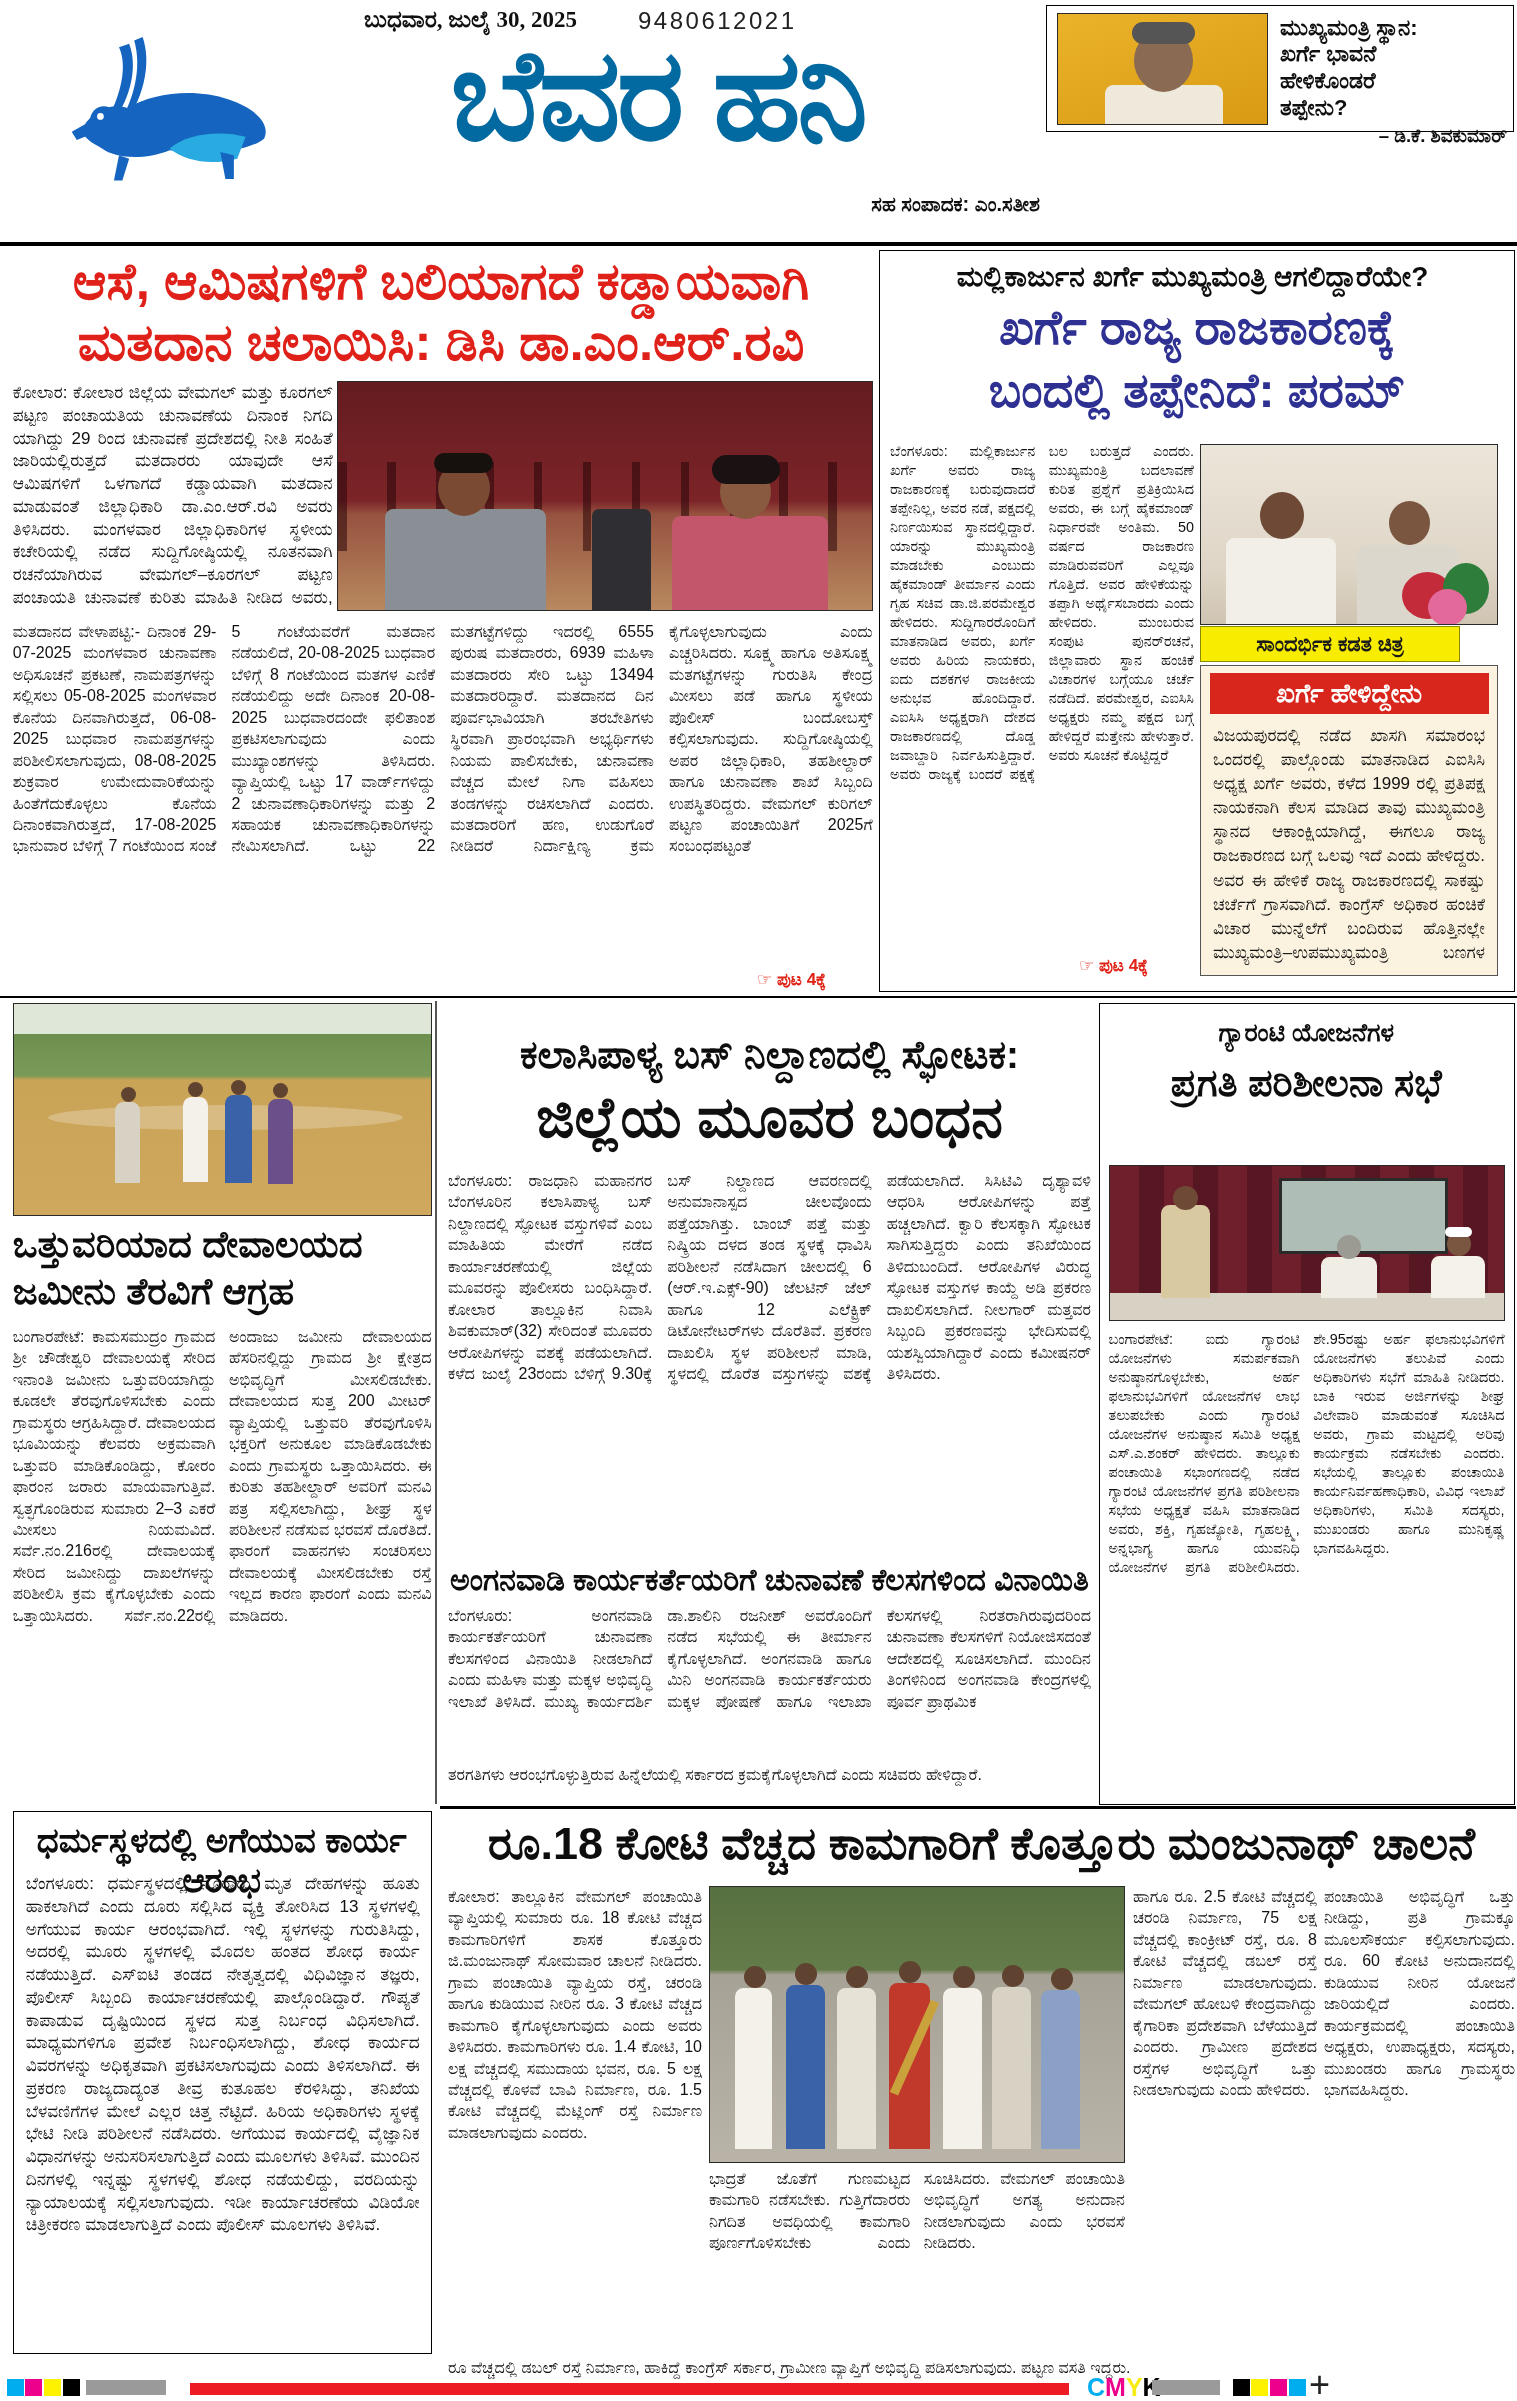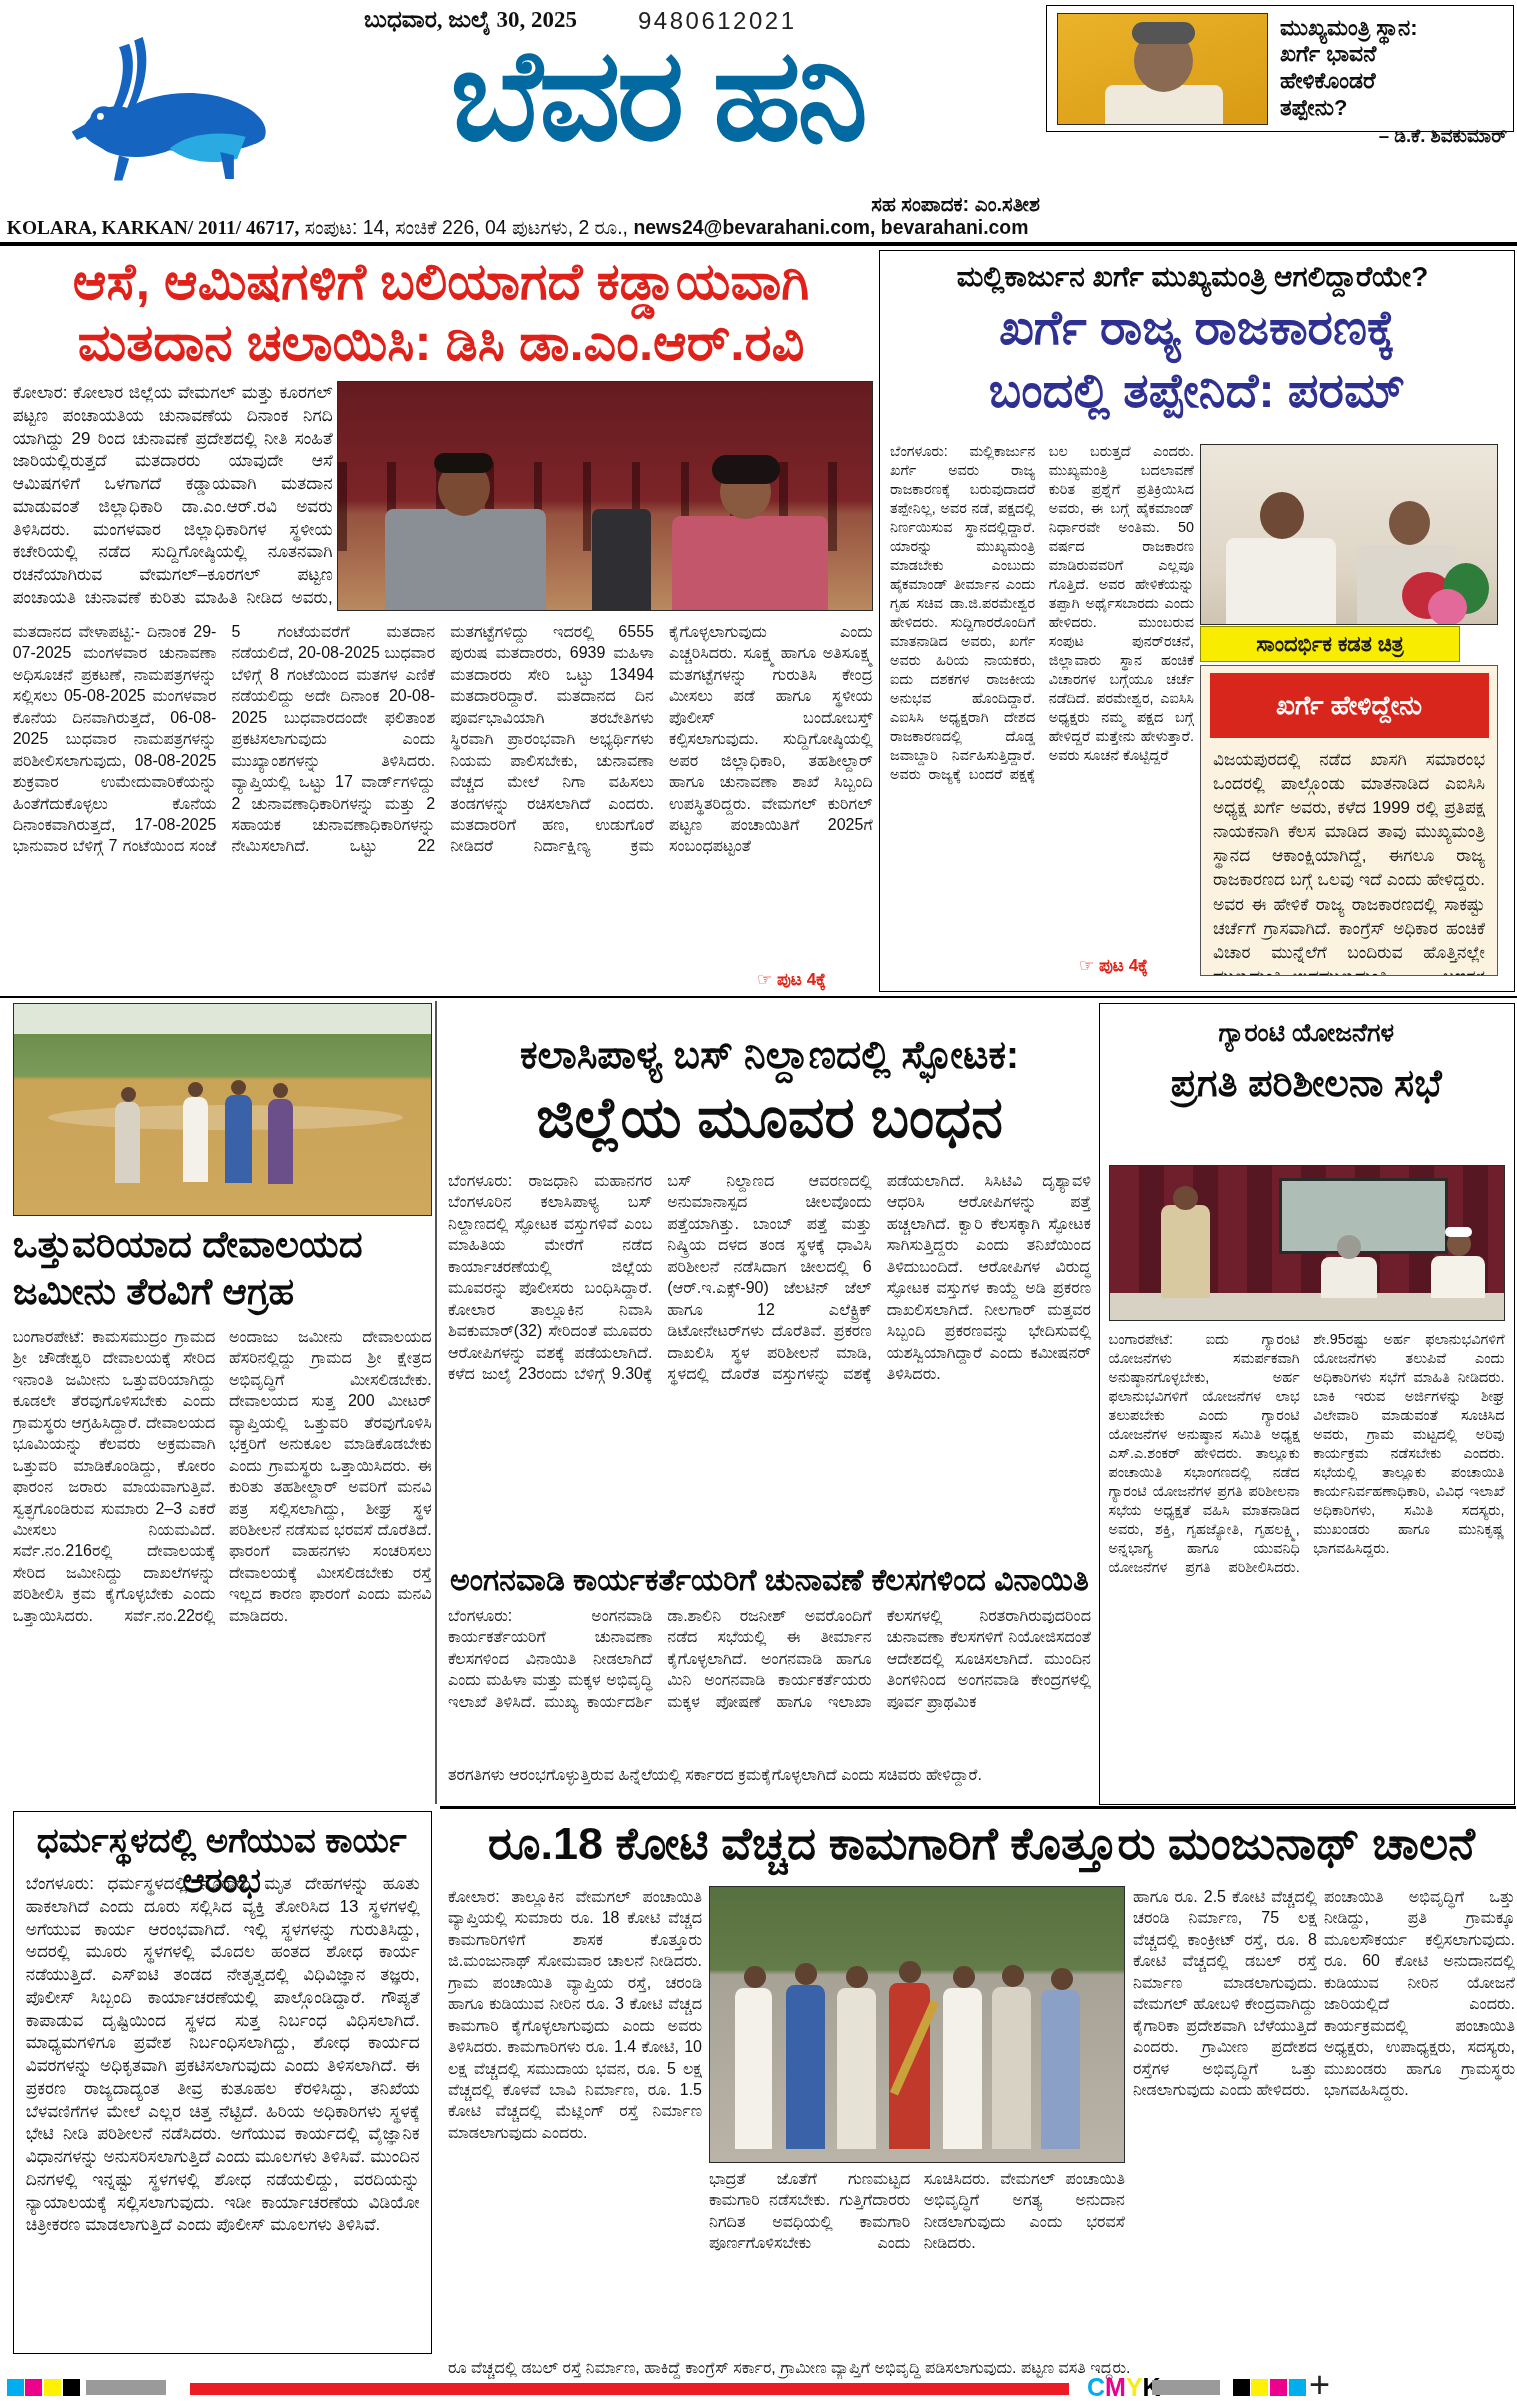--- a/index.html
+++ b/index.html
@@ -22,21 +22,21 @@
   .rule{background:#000}
   .boxed{border:1.7px solid #000}
   .photo{position:absolute;overflow:hidden;border:0.8px solid #2a2a2a}
   .ph-head{position:absolute;border-radius:50%}
   .ph-body{position:absolute;border-radius:8.5px 8.5px 0 0}
   .cont{position:absolute;color:#e02317;font-weight:bold;font-size:17px;white-space:nowrap}
   .caption-bar{background:#f8ec00;border:0.8px solid #8a8a00;display:flex;align-items:center;justify-content:center;
                font-weight:bold;font-size:21px;color:#1a1a1a}
   .quote-box{background:#fbf3e0;border:0.8px solid #555;overflow:hidden}
   .quote-title{background:#d9261c;color:#fff;font-weight:bold;font-size:26px;text-align:center;
-               padding:17px 0;margin:6.8px 8.5px 5px 8.5px}
+               padding:5px 0;margin:6.8px 8.5px 5px 8.5px}
   .quote-body{padding:5px 12px;font-size:17px;line-height:1.42;text-align:justify;overflow:hidden}
   .sq{position:absolute;width:17px;height:17px}
   .graybar{position:absolute;height:15px;background:#9a9a9a}
   .cmyk{position:absolute;font-weight:bold;font-size:25px;letter-spacing:0}
 </style>
 </head>
 <body>
 
 <div id="page">
 
@@ -54,25 +54,20 @@
       <path d="M22 108 L4 118 L10 128 L30 120 Z" fill="#1565c0"></path>
       <path d="M60 146 L54 176 L64 176 L72 150 Z" fill="#1565c0"></path>
       <path d="M180 142 L186 174 L196 174 L196 146 Z" fill="#1565c0"></path>
     </svg>
   </div>
 
   <div class="abs bold center" style="left:275px;top:22px;width:765px;font-size:127px;line-height:1.15;letter-spacing:-3.4px;color:#0369a1">ಬೆವರ ಹನಿ</div>
 
   <div class="abs bold right" style="left:702px;top:193px;width:338px;font-size:20px">ಸಹ ಸಂಪಾದಕ: ಎಂ.ಸತೀಶ</div>
 
-  <div class="abs" style="left:6.8px;top:216px;width:1040px;font-size:19.4px;white-space:nowrap">
-    <span class="serif bold">KOLARA, KARKAN/ 2011/ 46717,</span>
-    <span>ಸಂಪುಟ: 14, ಸಂಚಿಕೆ 226, 04 ಪುಟಗಳು, 2 ರೂ.,</span>
-    <span class="bold">news24@bevarahani.com, bevarahani.com</span>
-  </div>
 
   <div class="abs boxed" style="left:1046px;top:5px;width:468px;height:127px">
     <div class="photo" style="left:10px;top:6.8px;width:211px;height:112px;background:linear-gradient(160deg,#eab32a,#d99a14)">
       <div class="ph-body" style="left:47px;top:71px;width:118px;height:42px;background:#efe9dc"></div>
       <div class="ph-head" style="left:76px;top:15px;width:59px;height:63px;background:#8a6a52"></div>
       <div class="abs" style="left:74px;top:8.5px;width:63px;height:22px;border-radius:34px;background:#555"></div>
     </div>
     <div class="abs bold" style="left:233px;top:8.5px;width:227px;font-size:22px;line-height:1.22">
       <div>ಮುಖ್ಯಮಂತ್ರಿ ಸ್ಥಾನ:</div>
       <div>ಖರ್ಗೆ ಭಾವನೆ</div>

